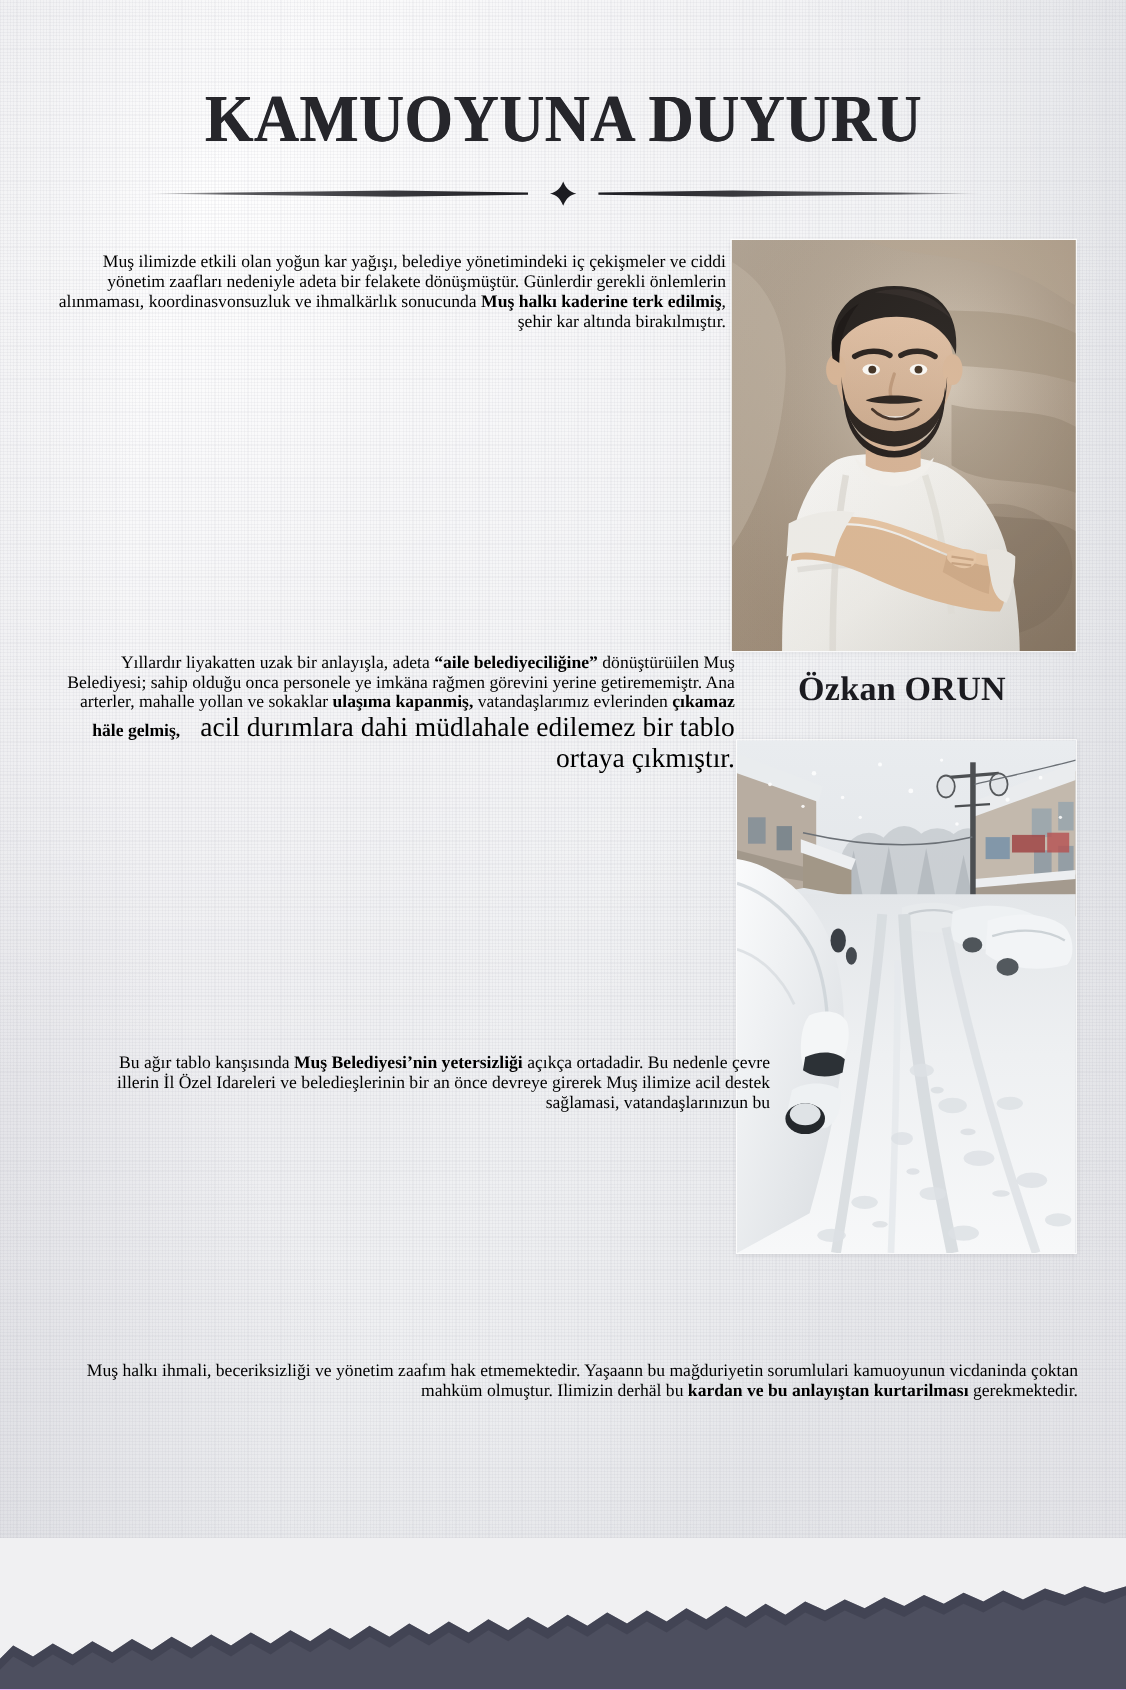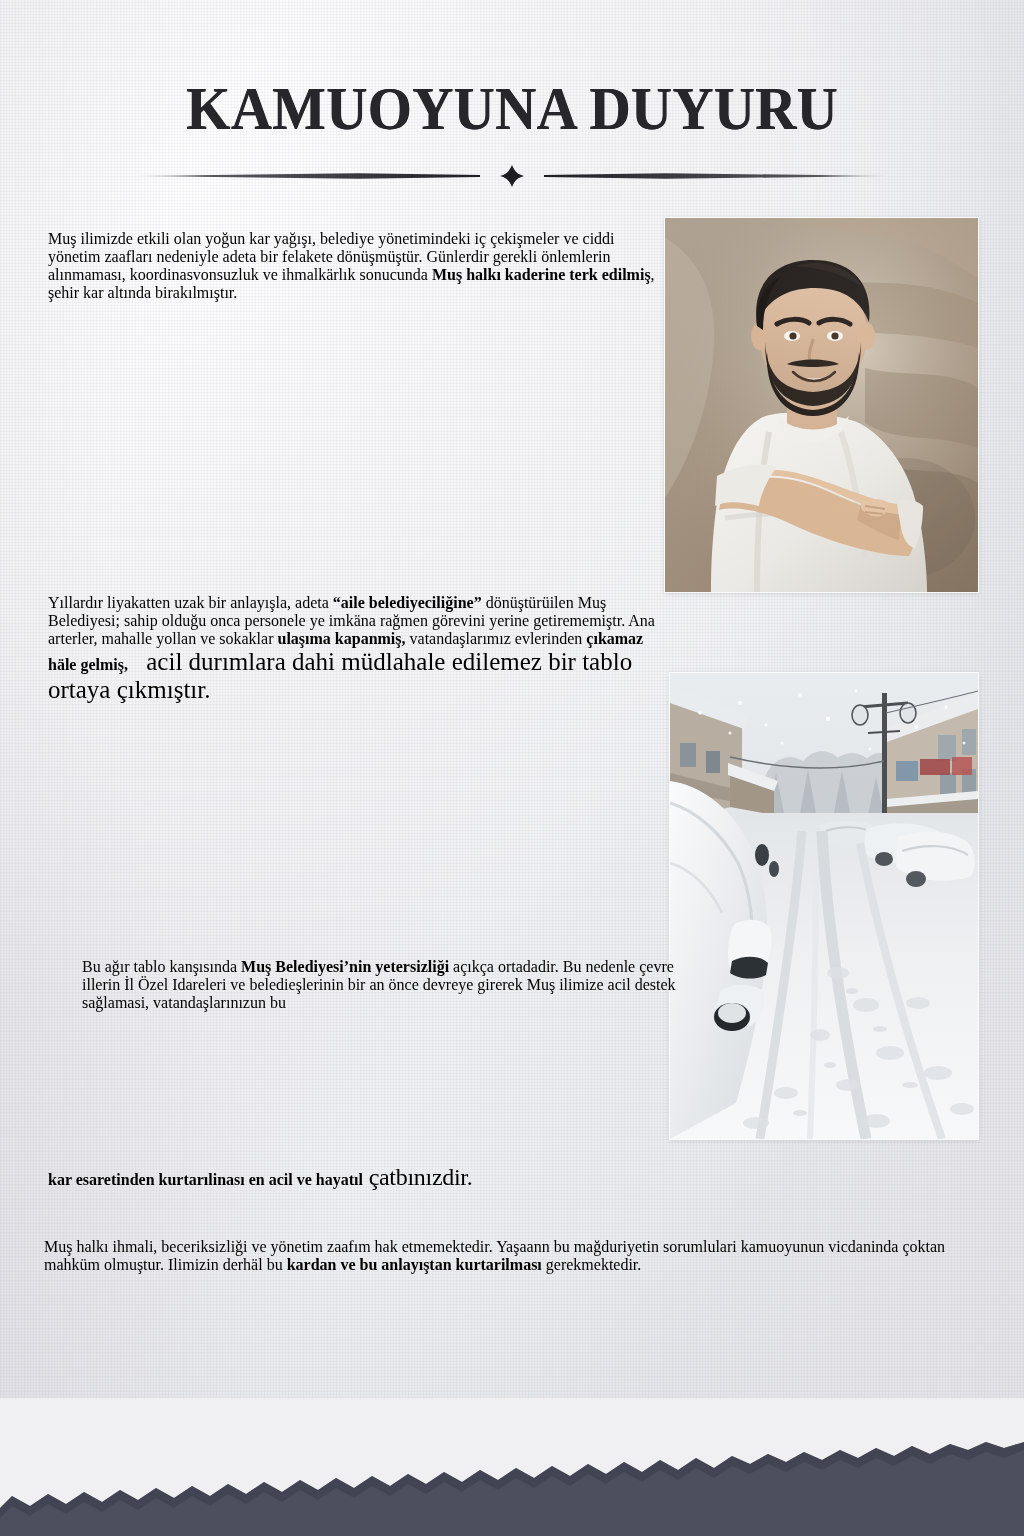--- a/index.html
+++ b/index.html
@@ -93,20 +93,21 @@
     height: 28px;
   }
   .divider svg { display: block; }
   .smallish { font-size: 25px; margin-left: 12px; }
   .tiny { font-size: 24px; letter-spacing: -0.3px; }
 
   .para-block {
     position: absolute;
     left: 48px;
     width: 610px;
+    text-align: right;
   }
 
   
   .photo {
     position: absolute;
     overflow: hidden;
     box-shadow: 0 0 0 1px rgba(255,255,255,0.9), 0 1px 5px rgba(40,40,55,0.18);
   }
   #photo-portrait {
     left: 665px;
@@ -243,20 +244,21 @@
         <path d="M200,288 L220,291 M200,294 L218,296" stroke="#c9a482" stroke-width="2" fill="none"></path>
 
         <path d="M52,258 C70,248 94,244 112,248 C104,260 96,274 94,288 C76,284 62,282 50,288 Z" fill="#f1f0ec"></path>
         <path d="M232,282 C242,280 252,282 258,288 C258,302 256,318 250,330 C242,328 238,320 236,310 C234,298 232,288 232,282 Z" fill="#eceae5"></path>
 
         <rect width="313" height="374" fill="none"></rect>
         <rect width="313" height="374" fill="url(#rockblur)" opacity="0.12"></rect>
       </svg>
     </div>
 
+    <div class="caption-name">Özkan ORUN</div>
 
     <div class="photo" id="photo-snow">
       <svg viewBox="0 0 308 466" preserveAspectRatio="xMidYMid slice">
         <defs>
           <linearGradient id="sky" x1="0" y1="0" x2="0" y2="1">
             <stop offset="0%" stop-color="#e9ecef"></stop>
             <stop offset="100%" stop-color="#d7dbdf"></stop>
           </linearGradient>
           <linearGradient id="snowground" x1="0" y1="0" x2="0" y2="1">
             <stop offset="0%" stop-color="#e3e6e9"></stop>
@@ -391,25 +393,20 @@
         <span>Yıllardır liyakatten uzak bir anlayışla, adeta </span><b>“aile belediyeciliğine”</b><span> dönüştürüilen Muş Belediyesi; sahip olduğu onca personele ye imkäna rağmen görevini yerine getirememiştr. Ana arterler, mahalle yollan ve sokaklar </span><b>ulaşıma kapanmiş,</b><span> vatandaşlarımız evlerinden </span><b>çıkamaz häle gelmiş,</b><span class="smallish"> acil durımlara dahi müdlahale edilemez bir tablo ortaya çıkmıştır.</span>
       </p>
     </div>
 
     <div class="para-block" style="top:942px; left:48px; width:618px;margin-left:34px;">
       <p>
         <span>Bu ağır tablo kanşısında </span><b>Muş Belediyesi’nin yetersizliği</b><span> açıkça ortadadir. Bu nedenle çevre illerin İl Özel Idareleri ve beledieşlerinin bir an önce devreye girerek Muş ilimize acil destek sağlamasi, vatandaşlarınızun bu </span>
       </p>
     </div>
 
-    <div class="para-block" style="top:1148px; left:48px; width:930px;">
-      <p>
-        <b>kar esaretinden kurtarılinası en acil ve hayatıl</b><span class="tiny"> çatbınızdir.</span>
-      </p>
-    </div>
 
     <div class="para-block" style="top:1222px; left:44px; width:936px;">
       <p>
         <span>Muş halkı ihmali, beceriksizliği ve yönetim zaafım hak etmemektedir. Yaşaann bu mağduriyetin sorumlulari kamuoyunun vicdaninda çoktan mahküm olmuştur. Ilimizin derhäl bu </span><b>kardan ve bu anlayıştan kurtarilması</b><span> gerekmektedir.</span>
       </p>
     </div>
 
   </div>
 
   <div id="torn-edge">

